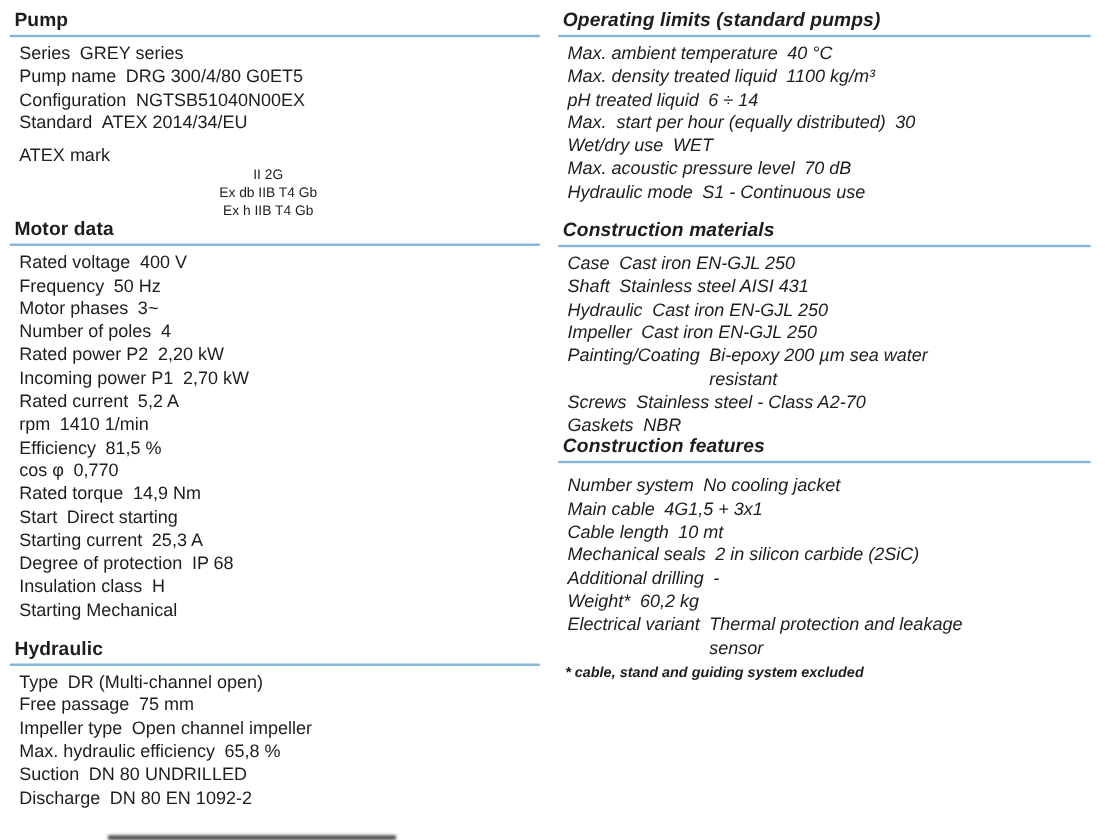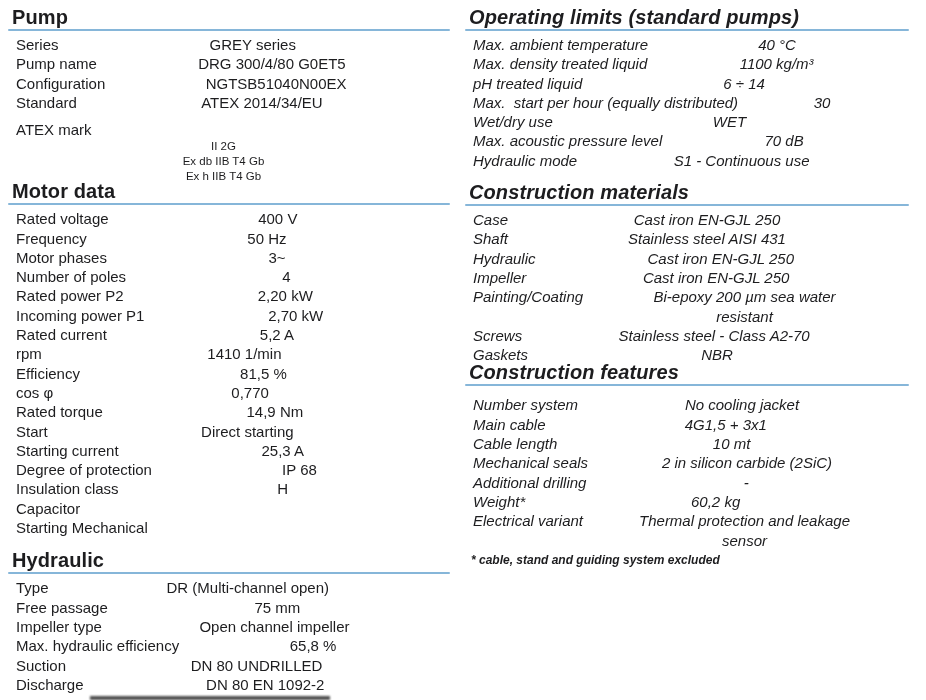--- a/index.html
+++ b/index.html
@@ -16,21 +16,21 @@
     font-family: "Liberation Sans", sans-serif;
     position: relative;
     overflow: hidden;
   }
   .column { position: absolute; top: 9px; }
   .column--left  { left: 8px;   width: 442px; }
   .column--right { left: 465px; width: 444px; font-style: italic; }
 
   .section-title {
     margin: 0 0 0 4px;
-    font-size: 20px;
+    font-size: 16px;
     line-height: 17px;
     font-weight: 700;
     letter-spacing: 0.1px;
   }
   .rule {
     height: 2px;
     background: var(--rule-color);
     margin-top: 3px;
     border-radius: 1px;
   }
@@ -38,21 +38,21 @@
   .row {
     display: flex;
     align-items: flex-start;
     padding: 0 11px 0 8px;
     font-size: 15px;
     line-height: 19.3px;
   }
   .row .label { white-space: pre; }
   .row .value {
     flex: 1 1 auto;
-    text-align: center;
+    text-align: left;
     white-space: pre-line;
     margin-left: 8px;
   }
   .row.gap-before { margin-top: 8px; text-align: center; }
 
   .note-lines {
     font-size: 11.5px;
     line-height: 14.6px;
     text-align: center;
     padding-right: 11px;
@@ -173,24 +173,20 @@
           </div>
           <div class="row" data-name="spec-row">
             <span class="label" data-name="spec-label">Degree of protection</span>
             <span class="value" data-name="spec-value">IP 68</span>
           </div>
           <div class="row" data-name="spec-row">
             <span class="label" data-name="spec-label">Insulation class</span>
             <span class="value" data-name="spec-value">H</span>
           </div>
           <div class="row" data-name="spec-row">
-            <span class="label" data-name="spec-label">Capacitor</span>
-            <span class="value" data-name="spec-value"></span>
-          </div>
-          <div class="row" data-name="spec-row">
             <span class="label" data-name="spec-label">Starting Mechanical</span>
             <span class="value" data-name="spec-value"></span>
           </div>
         </div>
       </section>
       <section class="section" data-name="section-hydraulic">
         <h2 class="section-title" data-name="section-title-hydraulic">Hydraulic</h2>
         <div class="rule" data-name="section-rule"></div>
         <div class="rows" data-name="spec-rows">
           <div class="row" data-name="spec-row">

